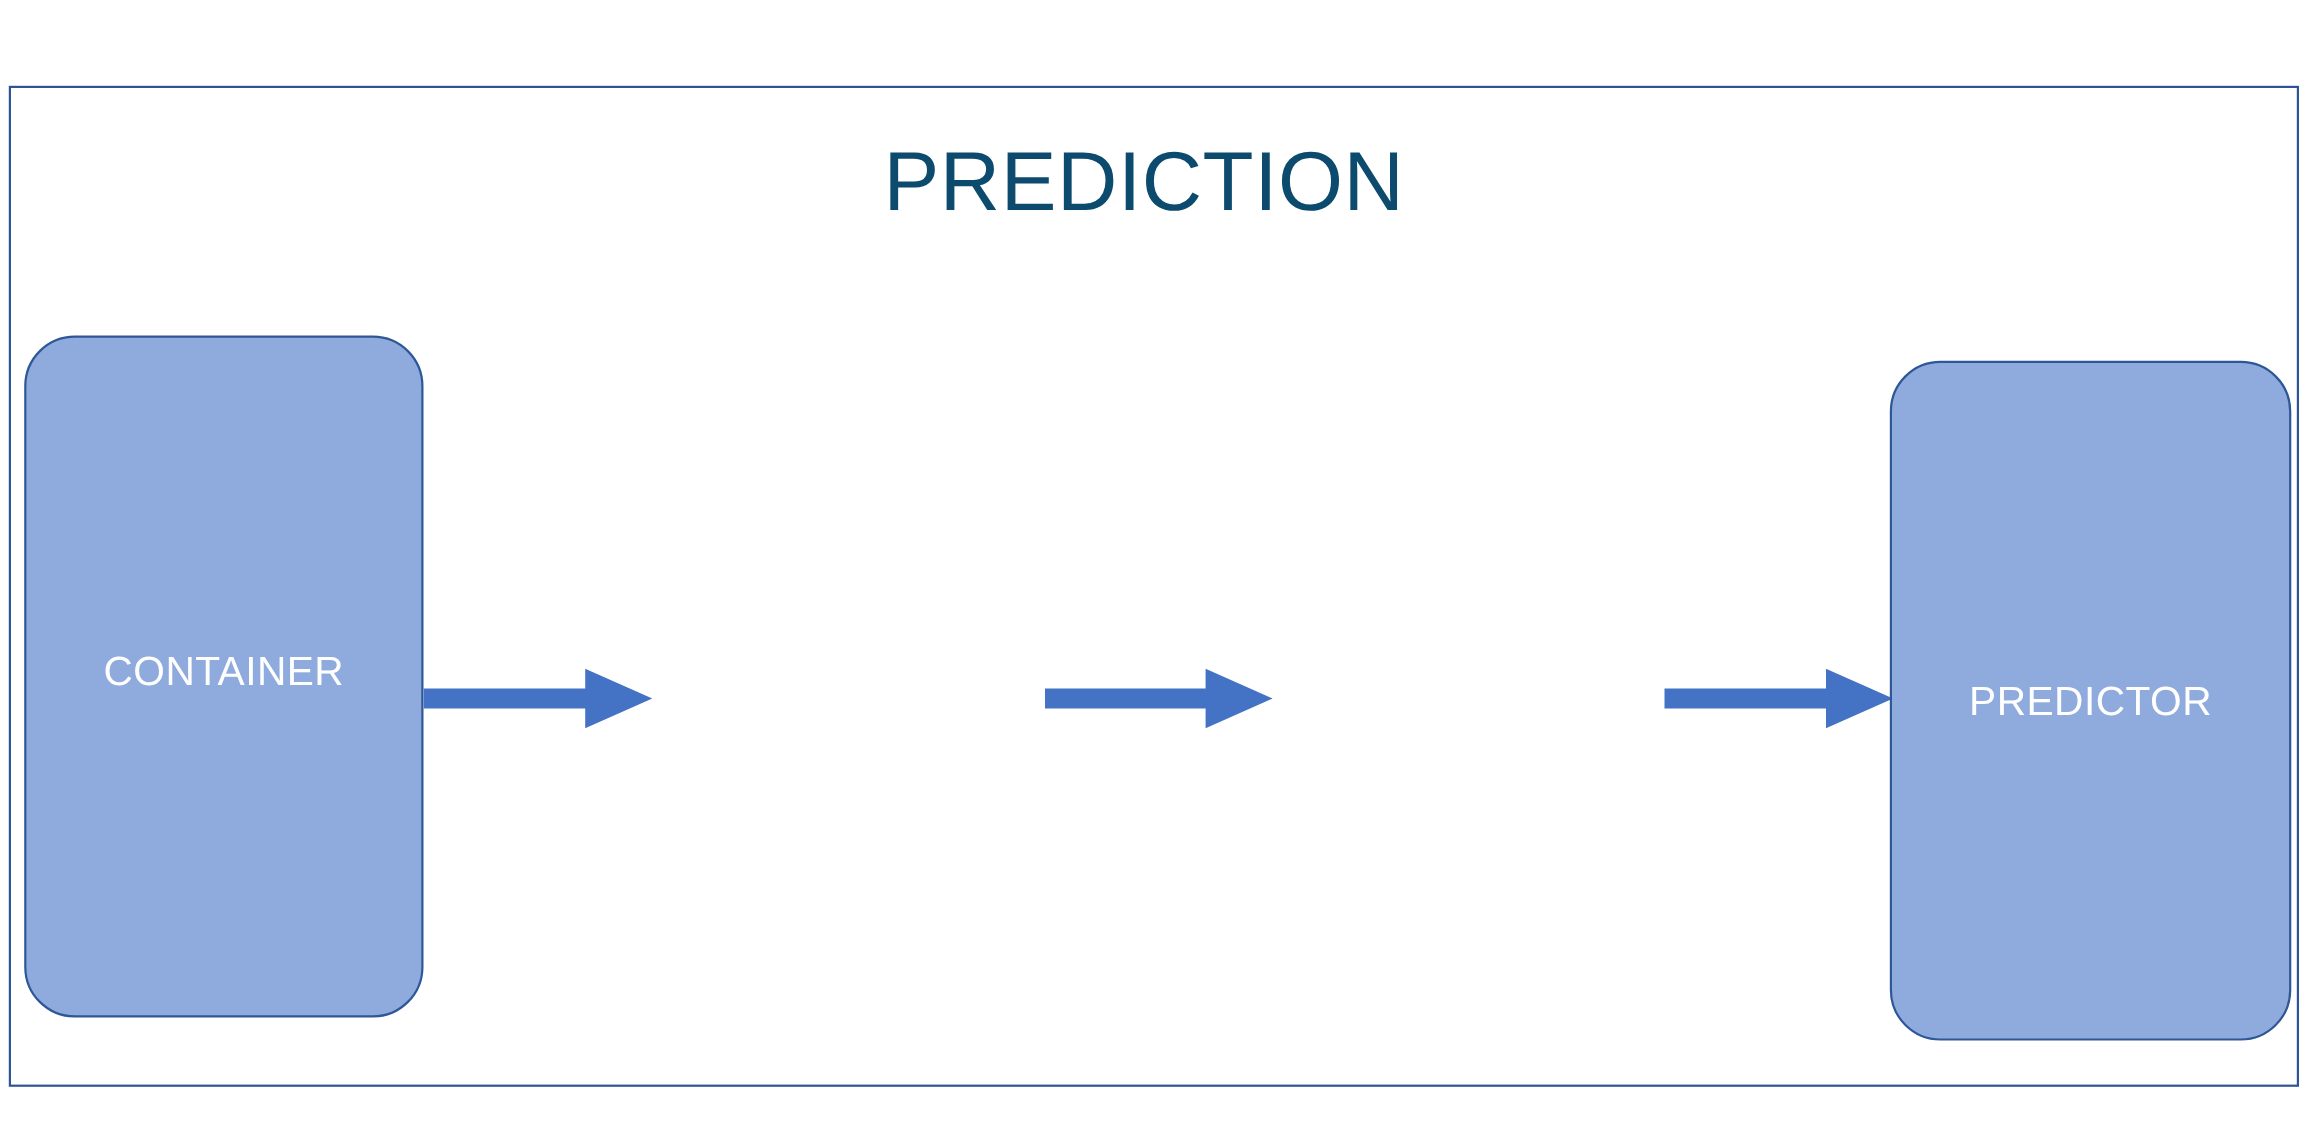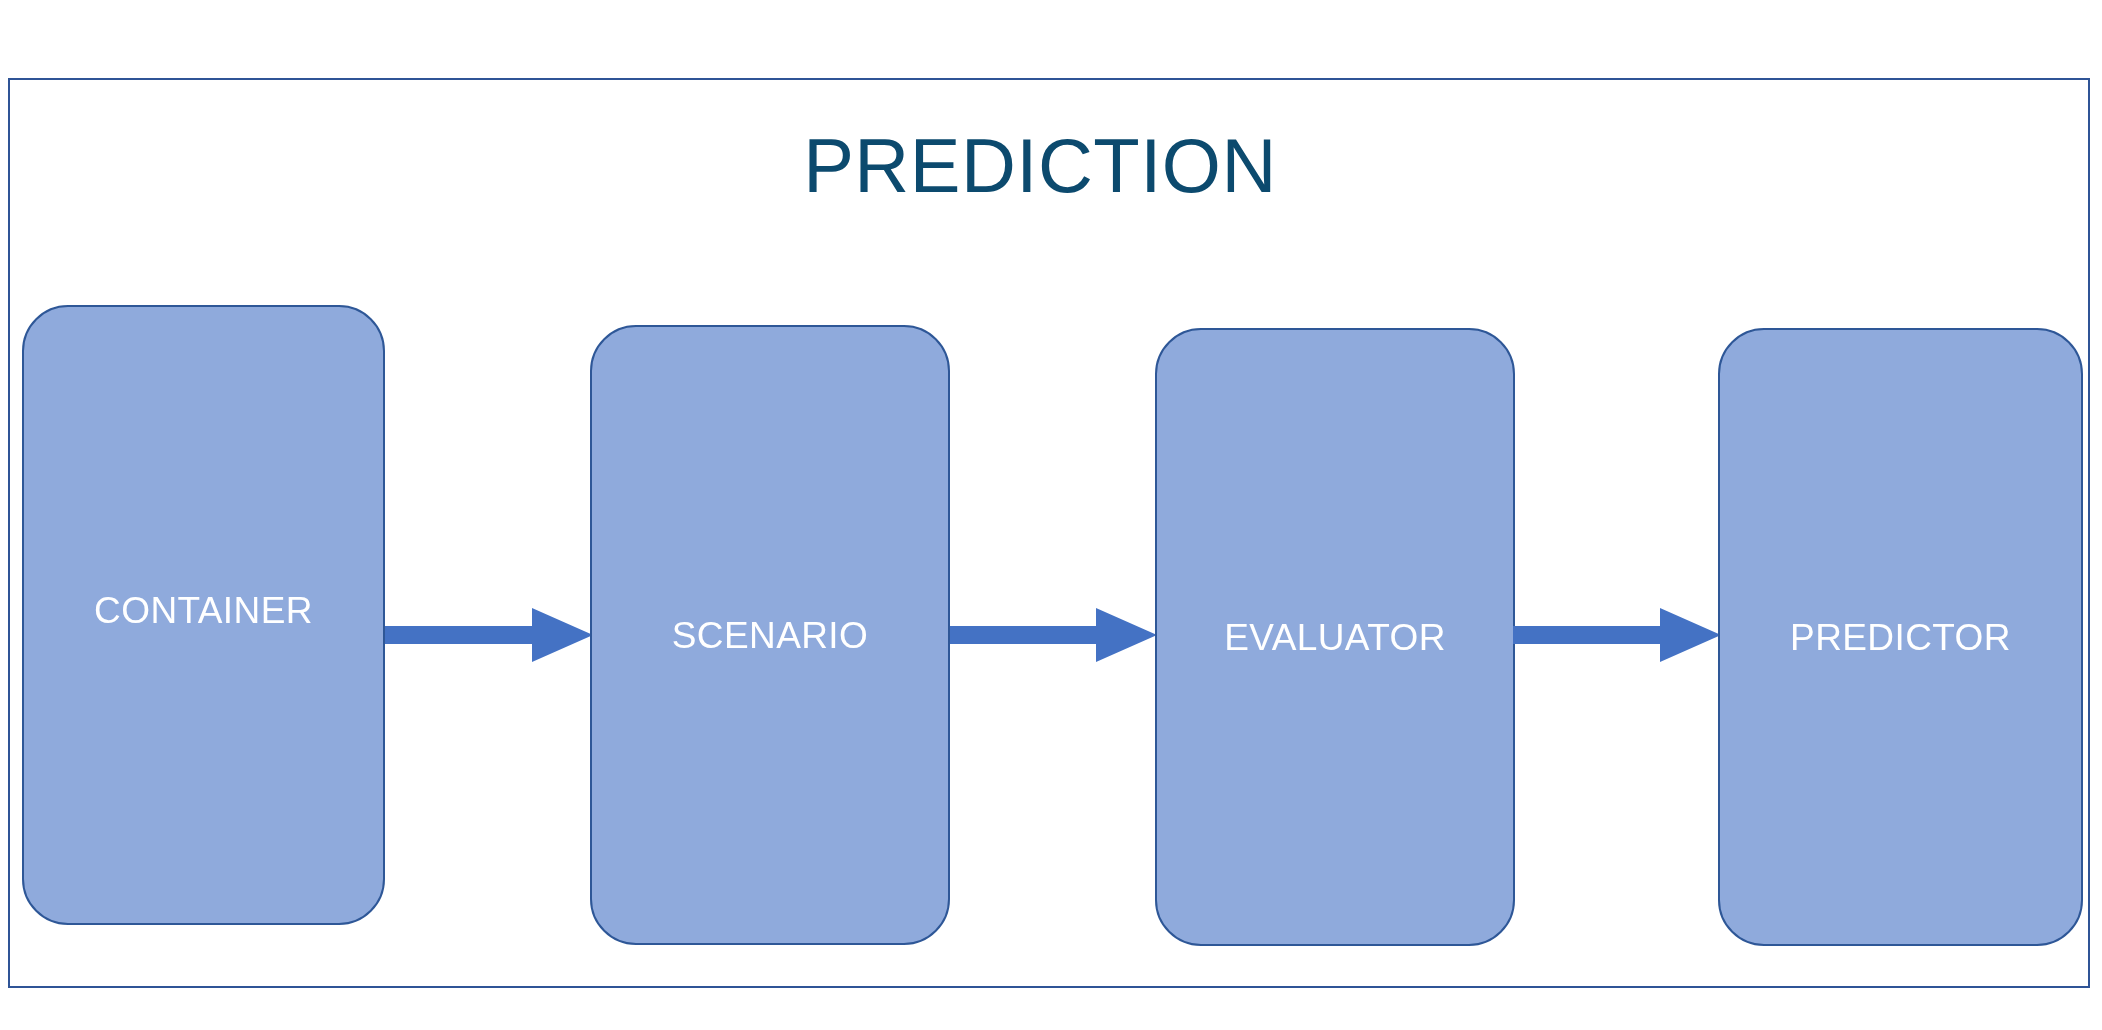--- a/index.html
+++ b/index.html
@@ -104,33 +104,27 @@
   <div class="node" id="node-0">
     <span class="node-label">CONTAINER</span>
   </div>
 
   <div class="connector" id="arrow-0">
     <svg viewBox="0 0 208 58" preserveAspectRatio="none" aria-hidden="true">
       <polygon points="0,20 147,20 147,2 208,29 147,56 147,38 0,38" fill="#4472C4"></polygon>
     </svg>
   </div>
 
-  <div class="node" id="node-1">
-    <span class="node-label">SCENARIO</span>
-  </div>
 
   <div class="connector" id="arrow-1">
     <svg viewBox="0 0 207 58" preserveAspectRatio="none" aria-hidden="true">
       <polygon points="0,20 146,20 146,2 207,29 146,56 146,38 0,38" fill="#4472C4"></polygon>
     </svg>
   </div>
 
-  <div class="node" id="node-2">
-    <span class="node-label">EVALUATOR</span>
-  </div>
 
   <div class="connector" id="arrow-2">
     <svg viewBox="0 0 208 58" preserveAspectRatio="none" aria-hidden="true">
       <polygon points="0,20 147,20 147,2 208,29 147,56 147,38 0,38" fill="#4472C4"></polygon>
     </svg>
   </div>
 
   <div class="node" id="node-3">
     <span class="node-label">PREDICTOR</span>
   </div>

